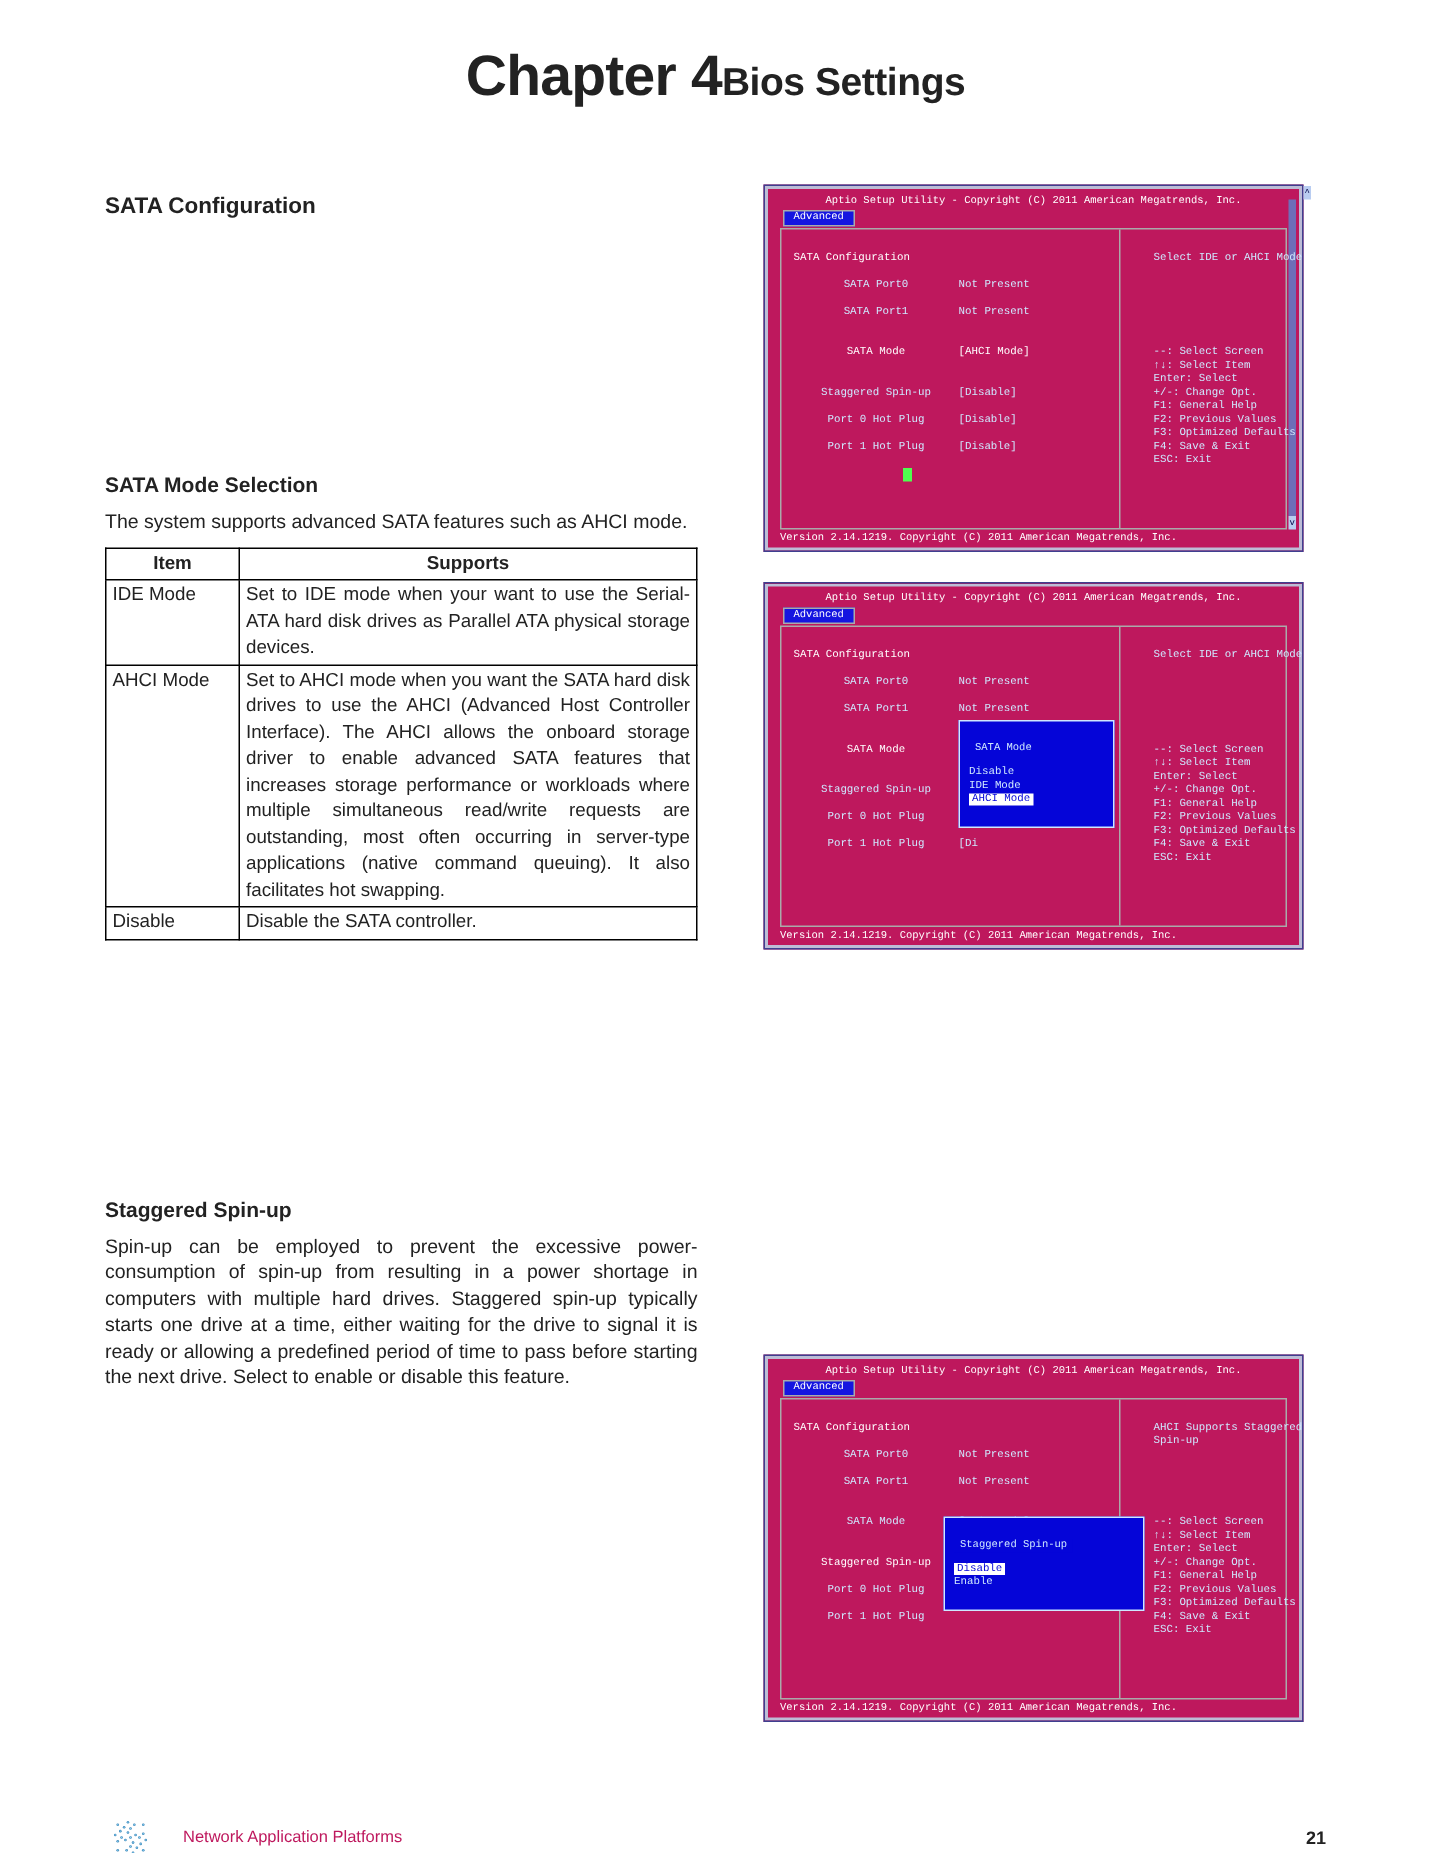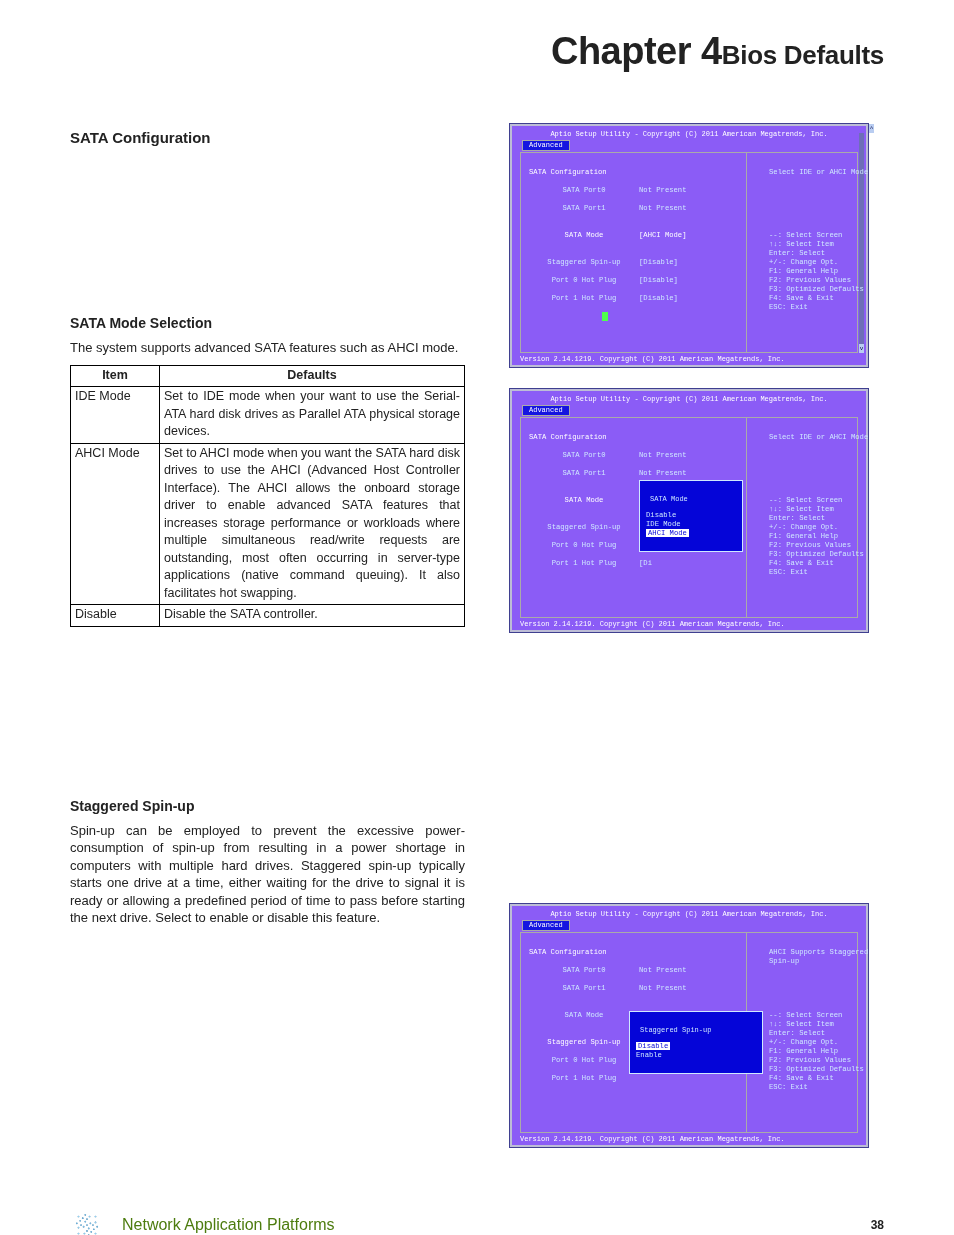--- a/index.html
+++ b/index.html
@@ -9,21 +9,21 @@
     background: #fff;
     color: #222;
     width: 954px;
   }
   .page {
     padding: 30px 70px 40px 70px;
     box-sizing: border-box;
   }
   .header-row {
     display: flex;
-    justify-content: flex-end;
+    justify-content: center;
     align-items: baseline;
     margin-bottom: 50px;
   }
   .chapter-title {
     font-size: 38px;
     font-weight: 700;
     letter-spacing: -0.5px;
   }
   .section-title-right {
     font-family: "Arial Narrow", "Myriad Pro Condensed", Arial, sans-serif;
@@ -78,21 +78,21 @@
     text-align: center;
   }
   table.sel td.just {
     text-align: justify;
   }
 
   
   .bios {
     width: 360px;
     height: 245px;
-    background: #8b5cf6;
+    background: #be185d;
     position: relative;
     box-sizing: border-box;
     font-family: "Courier New", monospace;
     font-size: 7.2px;
     line-height: 1.25;
     color: #cfe8ff;
     border: 1px solid #3f3f90;
     box-shadow: inset 0 0 0 2px #bdbdd6;
   }
   .bios .topbar {
@@ -172,51 +172,51 @@
   .footer-left {
     display: flex;
     align-items: center;
     gap: 18px;
   }
   .logo {
     width: 34px; height: 34px;
     position: relative;
   }
   .logo svg { width:34px; height:34px; }
-  .footer-text { font-size: 16px; color: #4d7c0f; }
+  .footer-text { font-size: 11px; color: #be185d; }
   .pagenum { font-size: 12px; font-weight: 700; }
 
   .rowline { display:flex;text-align:center; }
   .rowline .k { display:inline-block; width:110px; }
 </style>
 </head>
 <body>
 
 <div class="page">
 
   <div class="header-row">
     <div class="chapter-title">Chapter 4</div>
-    <div class="section-title-right">Bios Defaults</div>
+    <div class="section-title-right">Bios Settings</div>
   </div>
 
   <div class="columns">
 
     <div class="col-left">
       <div class="subhead">SATA Configuration</div>
 
       <div class="gap-lg"></div>
 
       <div class="subhead minor">SATA Mode Selection</div>
       <div class="bodytext">The system supports advanced SATA features such as AHCI mode.</div>
 
       <table class="sel">
         <tbody>
             <tr>
           <th style="width:80px">Item</th>
-          <th>Defaults</th>
+          <th>Supports</th>
         </tr>
         <tr>
           <td>IDE Mode</td>
           <td class="just">Set to IDE mode when your want to use the Serial-ATA hard disk drives as Parallel ATA physical storage devices.</td>
         </tr>
         <tr>
           <td>AHCI Mode</td>
           <td class="just">Set to AHCI mode when you want the SATA hard disk drives to use the AHCI (Advanced Host Controller Interface). The AHCI allows the onboard storage driver to enable advanced SATA features that increases storage performance or workloads where multiple simultaneous read/write requests are outstanding, most often occurring in server-type applications (native command queuing). It also facilitates hot swapping.</td>
         </tr>
         <tr>
@@ -402,16 +402,16 @@
               <circle cx="18" cy="8" r="1"></circle>
             <circle cx="30" cy="30" r="1"></circle>
               <circle cx="10" cy="10" r="1"></circle>
             <circle cx="30" cy="10" r="1"></circle>
               <circle cx="10" cy="30" r="1"></circle>
           </g>
         </svg>
       </div>
       <div class="footer-text">Network Application Platforms</div>
     </div>
-    <div class="pagenum">38</div>
+    <div class="pagenum">21</div>
   </div>
 
 </div>
 
 </body></html>

